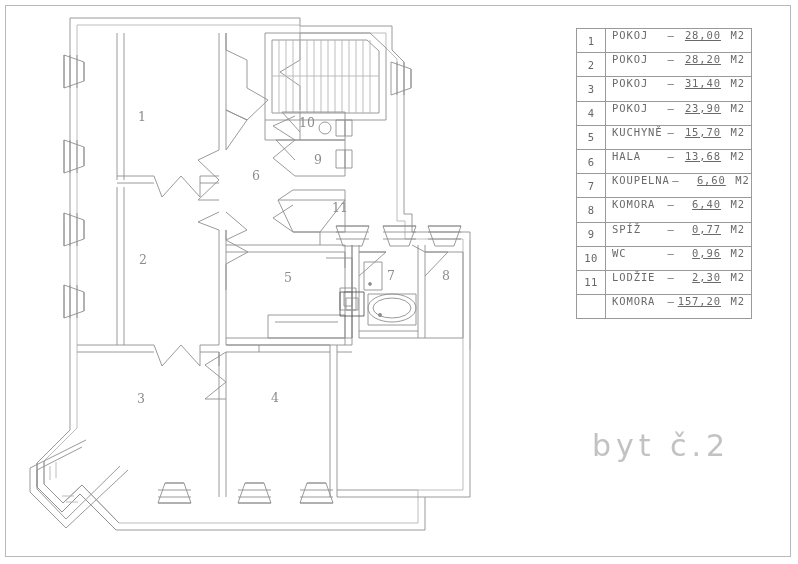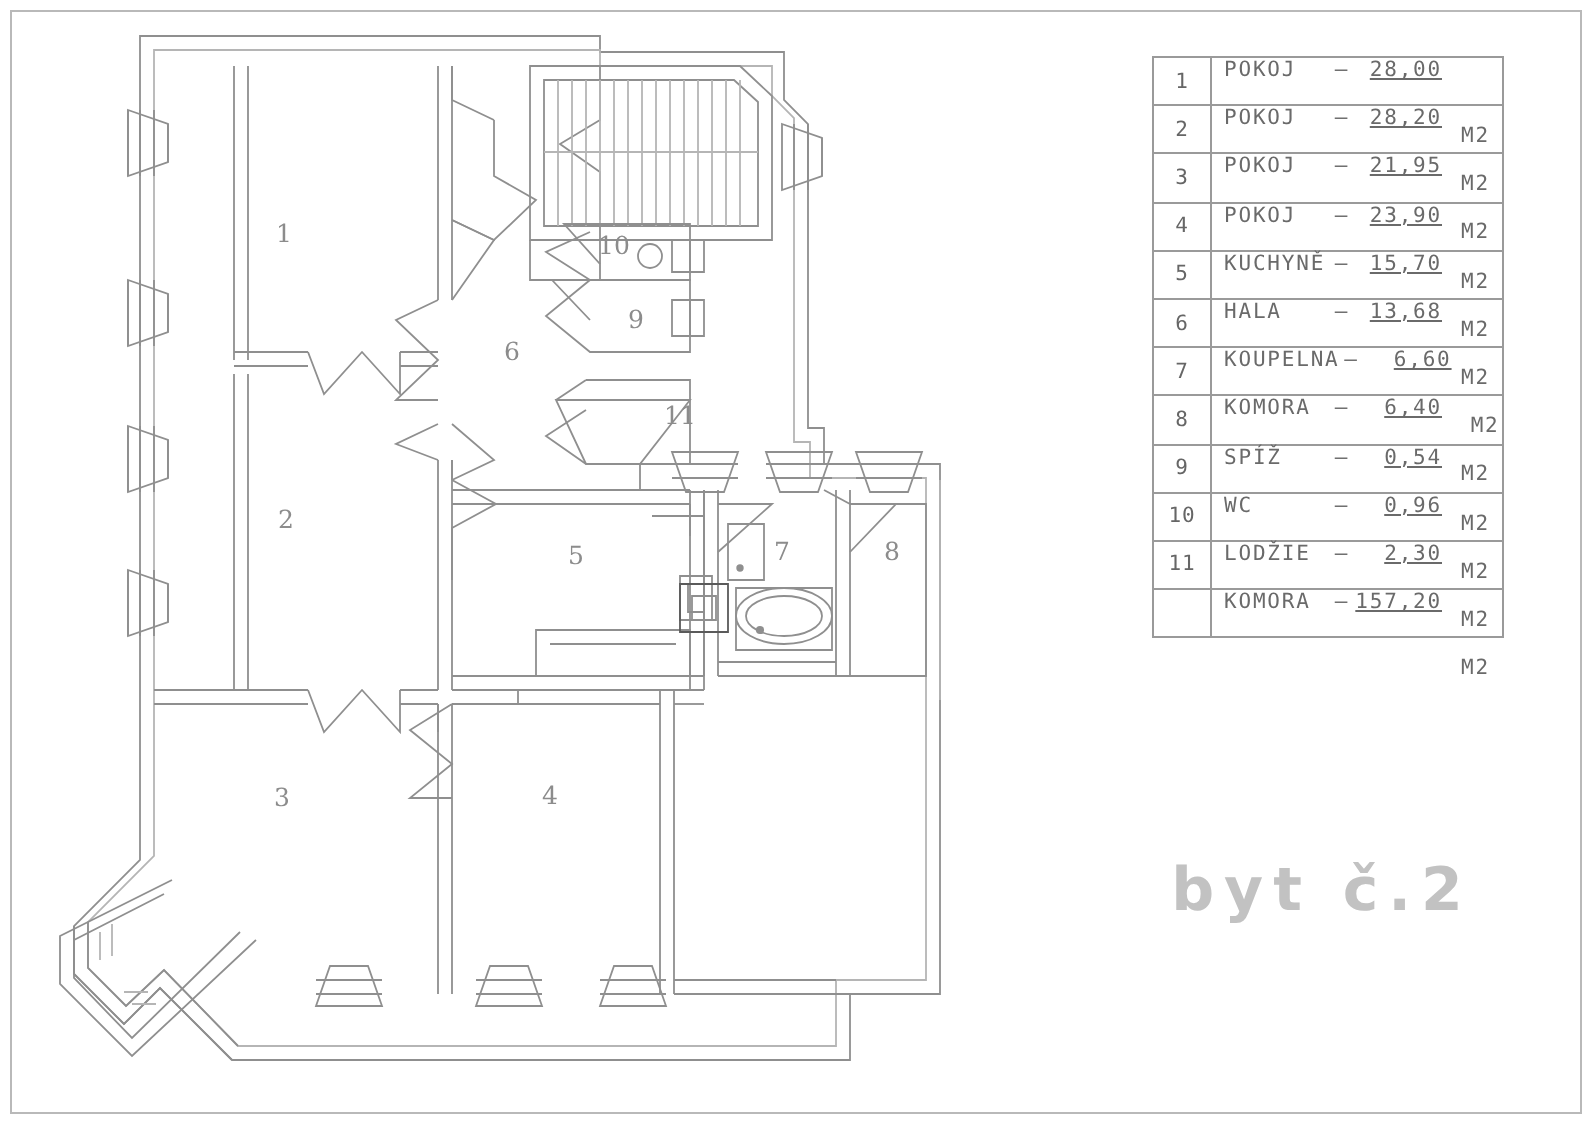--- a/index.html
+++ b/index.html
@@ -12,24 +12,24 @@
        border:1px solid #9a9a9a;border-bottom:none;box-sizing:border-box;}
   .trow{display:flex;height:23.2px;border-bottom:1px solid #9a9a9a;}
   .tnum{width:28px;flex:0 0 28px;border-right:1px solid #9a9a9a;
         display:flex;align-items:center;justify-content:center;
         font-size:10.5px;color:#666;letter-spacing:.4px;}
   .tbody{flex:1;display:flex;align-items:flex-start;padding:0 6px;
          font-size:10.5px;color:#6a6a6a;letter-spacing:.9px;}
   .tname{flex:1;white-space:nowrap;}
   .tdash{width:12px;text-align:center;}
   .tval{width:44px;text-align:right;text-decoration:underline;}
-  .tunit{width:24px;text-align:right;margin-top:33px;}
+  .tunit{width:24px;text-align:right;}
   #title{position:absolute;left:566px;top:428px;width:190px;
          font-size:30px;color:#c2c2c2;letter-spacing:5px;
-         font-family:"DejaVu Sans",sans-serif;font-weight:700;
+         font-family:"DejaVu Sans",sans-serif;font-weight:400;
          text-align:center;white-space:nowrap;}
   .rnum{position:absolute;font-size:12.5px;color:#8c8c8c;
         font-family:"DejaVu Serif",serif;}
 </style>
 </head>
 <body>
 
 <div id="frame"></div>
 
 <svg id="plan" viewBox="0 0 798 564" xmlns="http://www.w3.org/2000/svg">
@@ -290,21 +290,21 @@
           <span class="tdash">–</span>
           <span class="tval">28,20</span>
           <span class="tunit">M2</span>
         </div>
       </div>
       <div class="trow">
         <div class="tnum">3</div>
         <div class="tbody">
           <span class="tname">POKOJ</span>
           <span class="tdash">–</span>
-          <span class="tval">21,95</span>
+          <span class="tval">31,40</span>
           <span class="tunit">M2</span>
         </div>
       </div>
       <div class="trow">
         <div class="tnum">4</div>
         <div class="tbody">
           <span class="tname">POKOJ</span>
           <span class="tdash">–</span>
           <span class="tval">23,90</span>
           <span class="tunit">M2</span>
@@ -344,21 +344,21 @@
           <span class="tdash">–</span>
           <span class="tval">6,40</span>
           <span class="tunit">M2</span>
         </div>
       </div>
       <div class="trow">
         <div class="tnum">9</div>
         <div class="tbody">
           <span class="tname">SPÍŽ</span>
           <span class="tdash">–</span>
-          <span class="tval">0,54</span>
+          <span class="tval">0,77</span>
           <span class="tunit">M2</span>
         </div>
       </div>
       <div class="trow">
         <div class="tnum">10</div>
         <div class="tbody">
           <span class="tname">WC</span>
           <span class="tdash">–</span>
           <span class="tval">0,96</span>
           <span class="tunit">M2</span>

